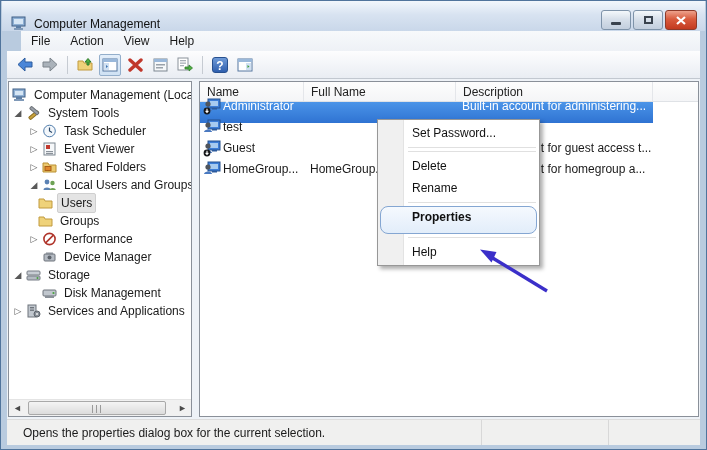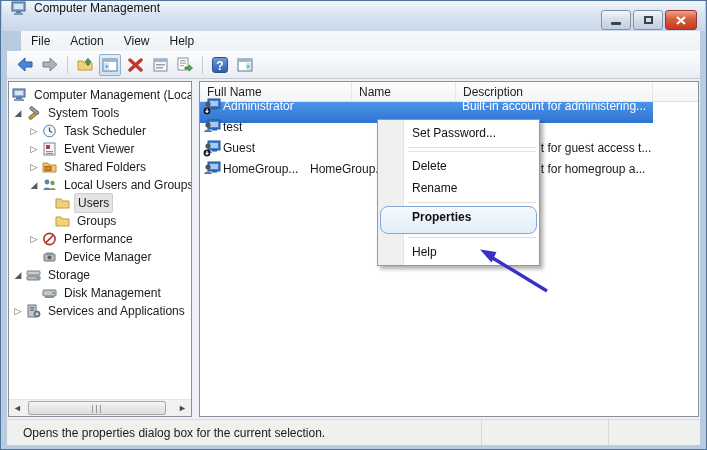--- a/index.html
+++ b/index.html
@@ -5,21 +5,21 @@
   html,body{margin:0;padding:0;background:#e8e8e8;}
   *{box-sizing:border-box;}
   .window{
     position:relative;width:707px;height:450px;
     font-family:"Liberation Sans","DejaVu Sans",sans-serif;font-size:12px;color:#1a1a1a;
     background:#b9cbdf;border:1px solid #50749c;overflow:hidden;
   }
   
   .titlebar{position:absolute;left:1px;top:0;right:1px;height:30px;
     background:linear-gradient(#f2f7fc,#d8e3f1 45%,#c9d7e9);
-    display:flex;align-items:flex-start;padding-left:9px;}
+    display:flex;align-items:flex-end;padding-left:9px;}
   .title-text{margin-left:7px;color:#111;}
   .winbtns{position:absolute;right:8px;top:9px;display:flex;gap:2px;}
   .wbtn{width:30px;height:20px;border:1px solid #7e93a9;border-radius:3px;
     background:linear-gradient(#f4f8fb,#d7e0ea 45%,#c2cedd);display:flex;align-items:center;justify-content:center;}
   .wbtn.close{width:32px;border-color:#8e3a29;background:linear-gradient(#eda28c,#d95b3d 45%,#c33a1f);}
   .glyph-min{width:10px;height:3px;background:#39424d;border-radius:1px;margin-top:7px;}
   .glyph-max{width:9px;height:8px;border:2px solid #39424d;background:transparent;}
   
   .menubar{position:absolute;left:20px;top:30px;right:6px;height:20px;
     background:linear-gradient(#f7f9fb,#eef1f6);display:flex;align-items:center;padding-left:8px;}
@@ -39,21 +39,21 @@
   .treepane{left:1px;top:2px;width:184px;bottom:2px;overflow:hidden;}
   .listpane{left:192px;top:2px;right:1px;bottom:2px;overflow:hidden;}
   
   .tree{position:absolute;left:0;right:0;top:0;bottom:17px;padding-top:4px;overflow:hidden;white-space:nowrap;}
   .ti{height:18px;line-height:18px;display:flex;align-items:center;}
   .ti .ex{width:14px;flex:0 0 14px;text-align:center;font-size:9px;color:#595959;}
   .ti .ic{flex:0 0 16px;margin-right:4px;display:flex;align-items:center;justify-content:center;}
   .lvl0{padding-left:2px;}
   .lvl1{padding-left:2px;}
   .lvl2{padding-left:18px;}
-  .lvl3{padding-left:45px;}
+  .lvl3{padding-left:28px;}
   .lbl{padding:0 3px;}
   .lbl.sel{background:#e4e4e4;border:1px solid #cfcfcf;border-radius:2px;}
   
   .hscroll{position:absolute;left:0;right:0;bottom:0;height:17px;background:#f1f1f1;border-top:1px solid #e4e4e4;}
   .harrow{position:absolute;top:0;width:17px;height:16px;color:#4a4a4a;font-size:9px;line-height:16px;text-align:center;}
   .harrow.left{left:0;} .harrow.right{right:0;}
   .hthumb{position:absolute;left:19px;top:1px;width:138px;height:14px;border:1px solid #a9a9a9;border-radius:2px;
     background:linear-gradient(#f4f4f4,#dcdcdc);}
   .hgrip{position:absolute;left:50%;top:3px;margin-left:-5px;width:10px;height:8px;
     background:repeating-linear-gradient(90deg,#9a9a9a 0 1px,transparent 1px 4px);}
@@ -346,22 +346,22 @@
         <span class="harrow left">◄</span>
         <div class="hthumb">
           <span class="hgrip"></span>
         </div>
         <span class="harrow right">►</span>
       </div>
     </div>
 
     <div class="pane listpane">
       <div class="lheader">
+        <div class="hcell c-name">Name</div>
         <div class="hcell c-full">Full Name</div>
-        <div class="hcell c-name">Name</div>
         <div class="hcell c-desc">Description</div>
         <div class="hcell" style="flex:1 1 auto;border-right:none;"></div>
       </div>
 
       <div class="lrow selected">
         <div class="cell name c-name">
           <span class="ricon">
             <svg width="18" height="17">
                 <rect x="5" y="1" width="12" height="9" fill="#3d7ed8" stroke="#24508e"></rect>
                 <rect x="7" y="3" width="8" height="5" fill="#a7cbf0"></rect>

